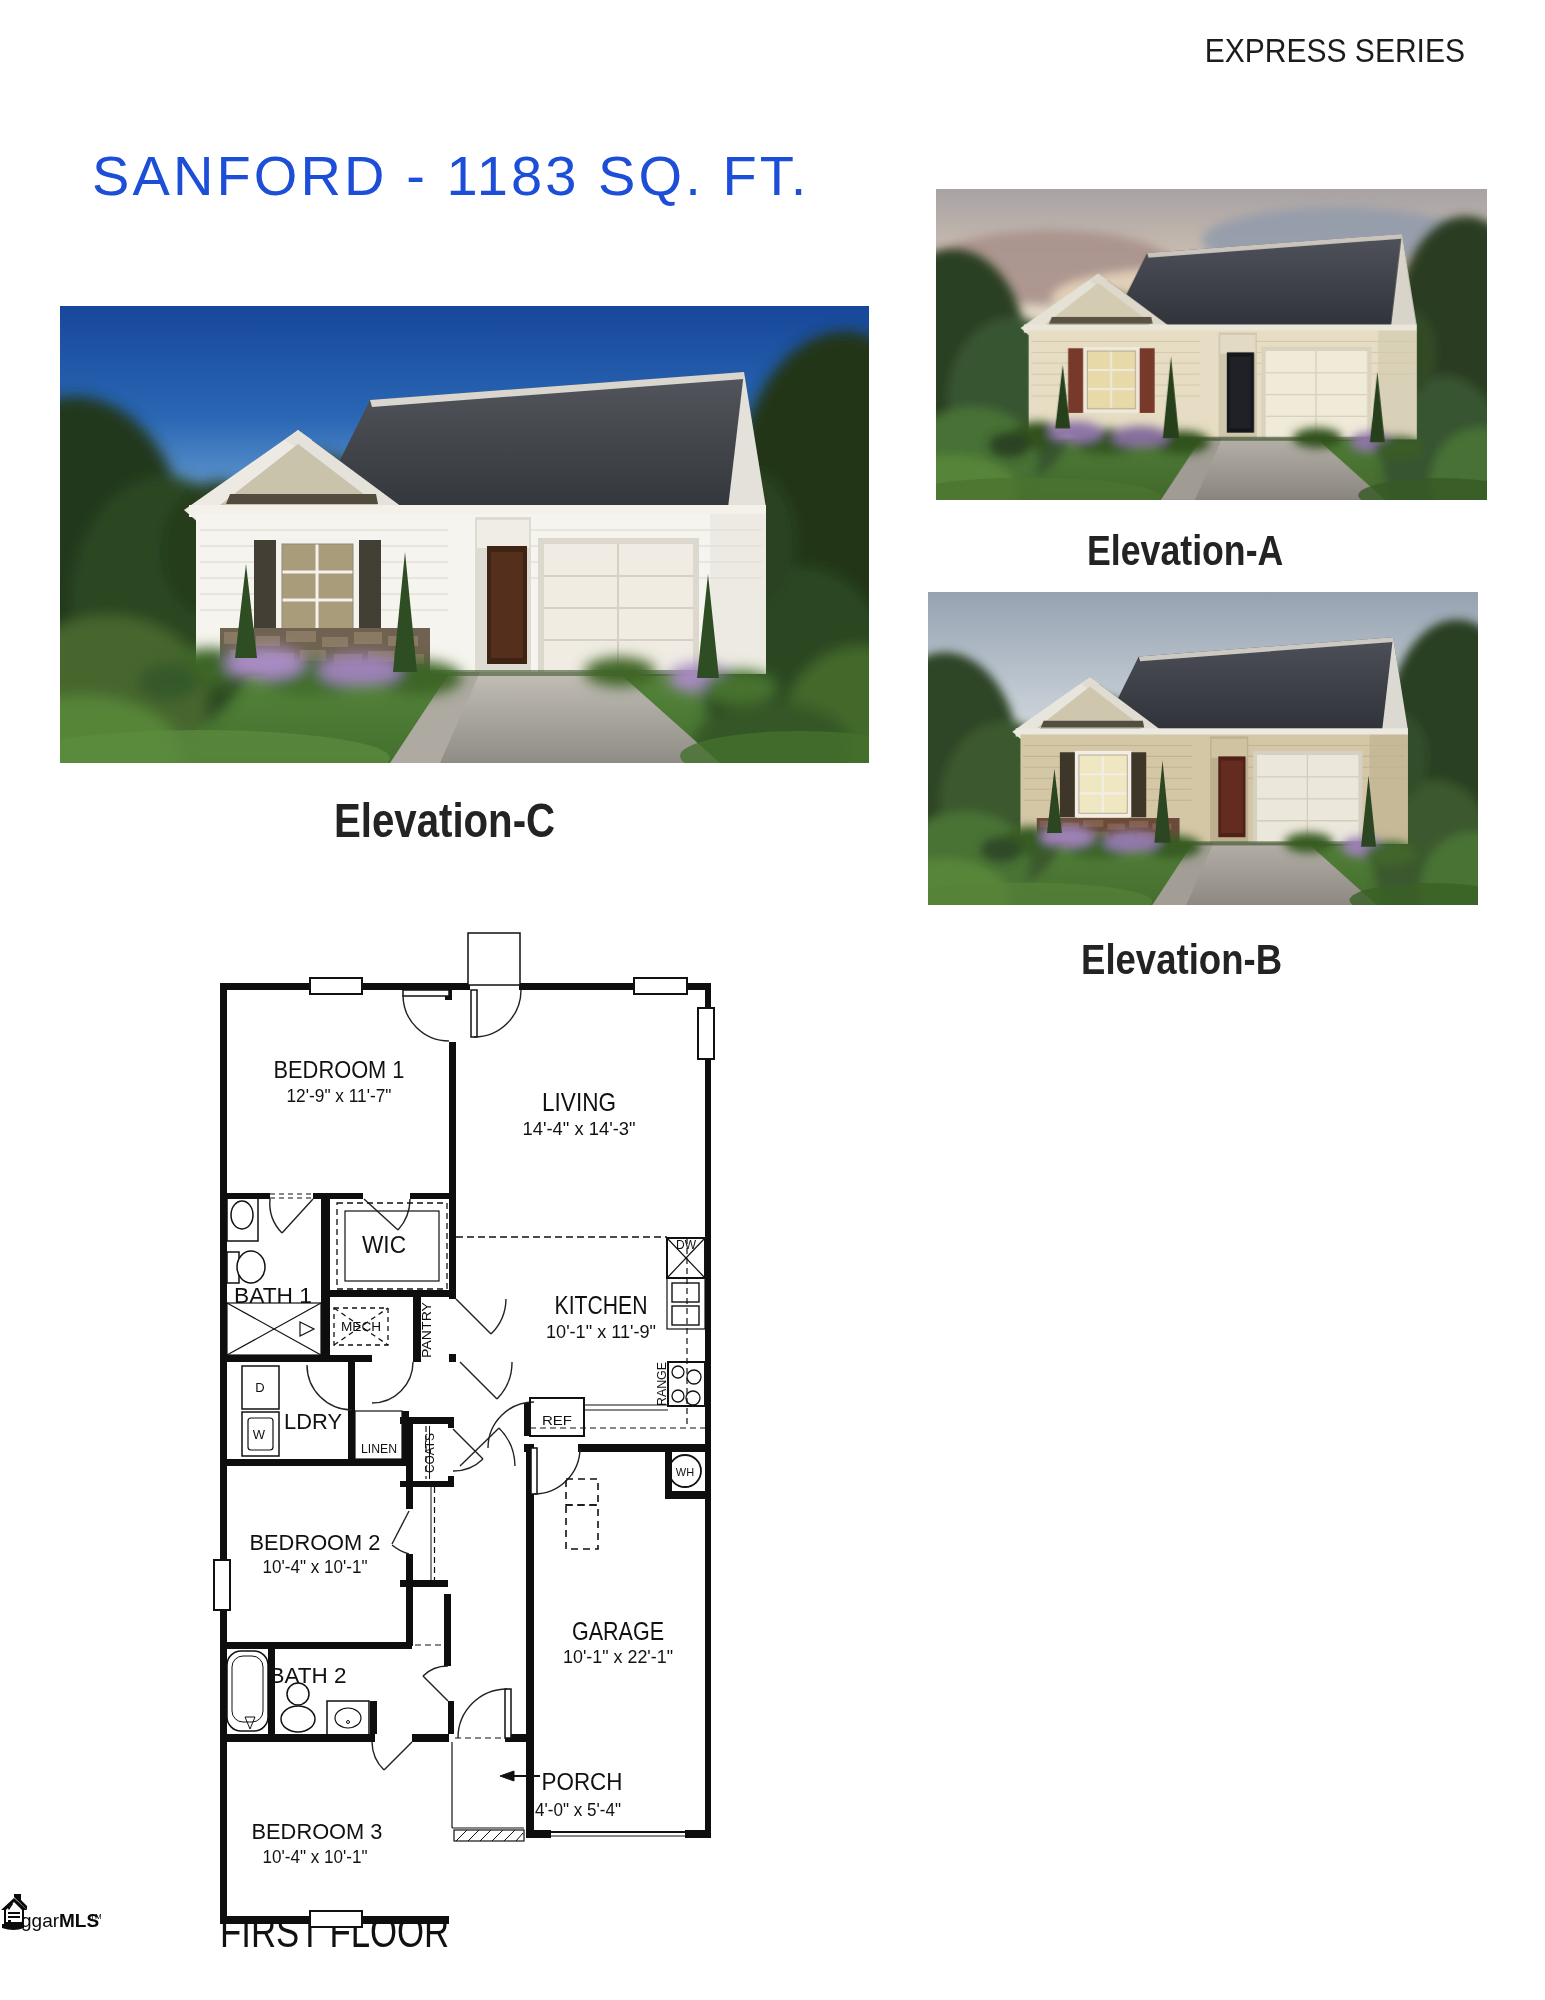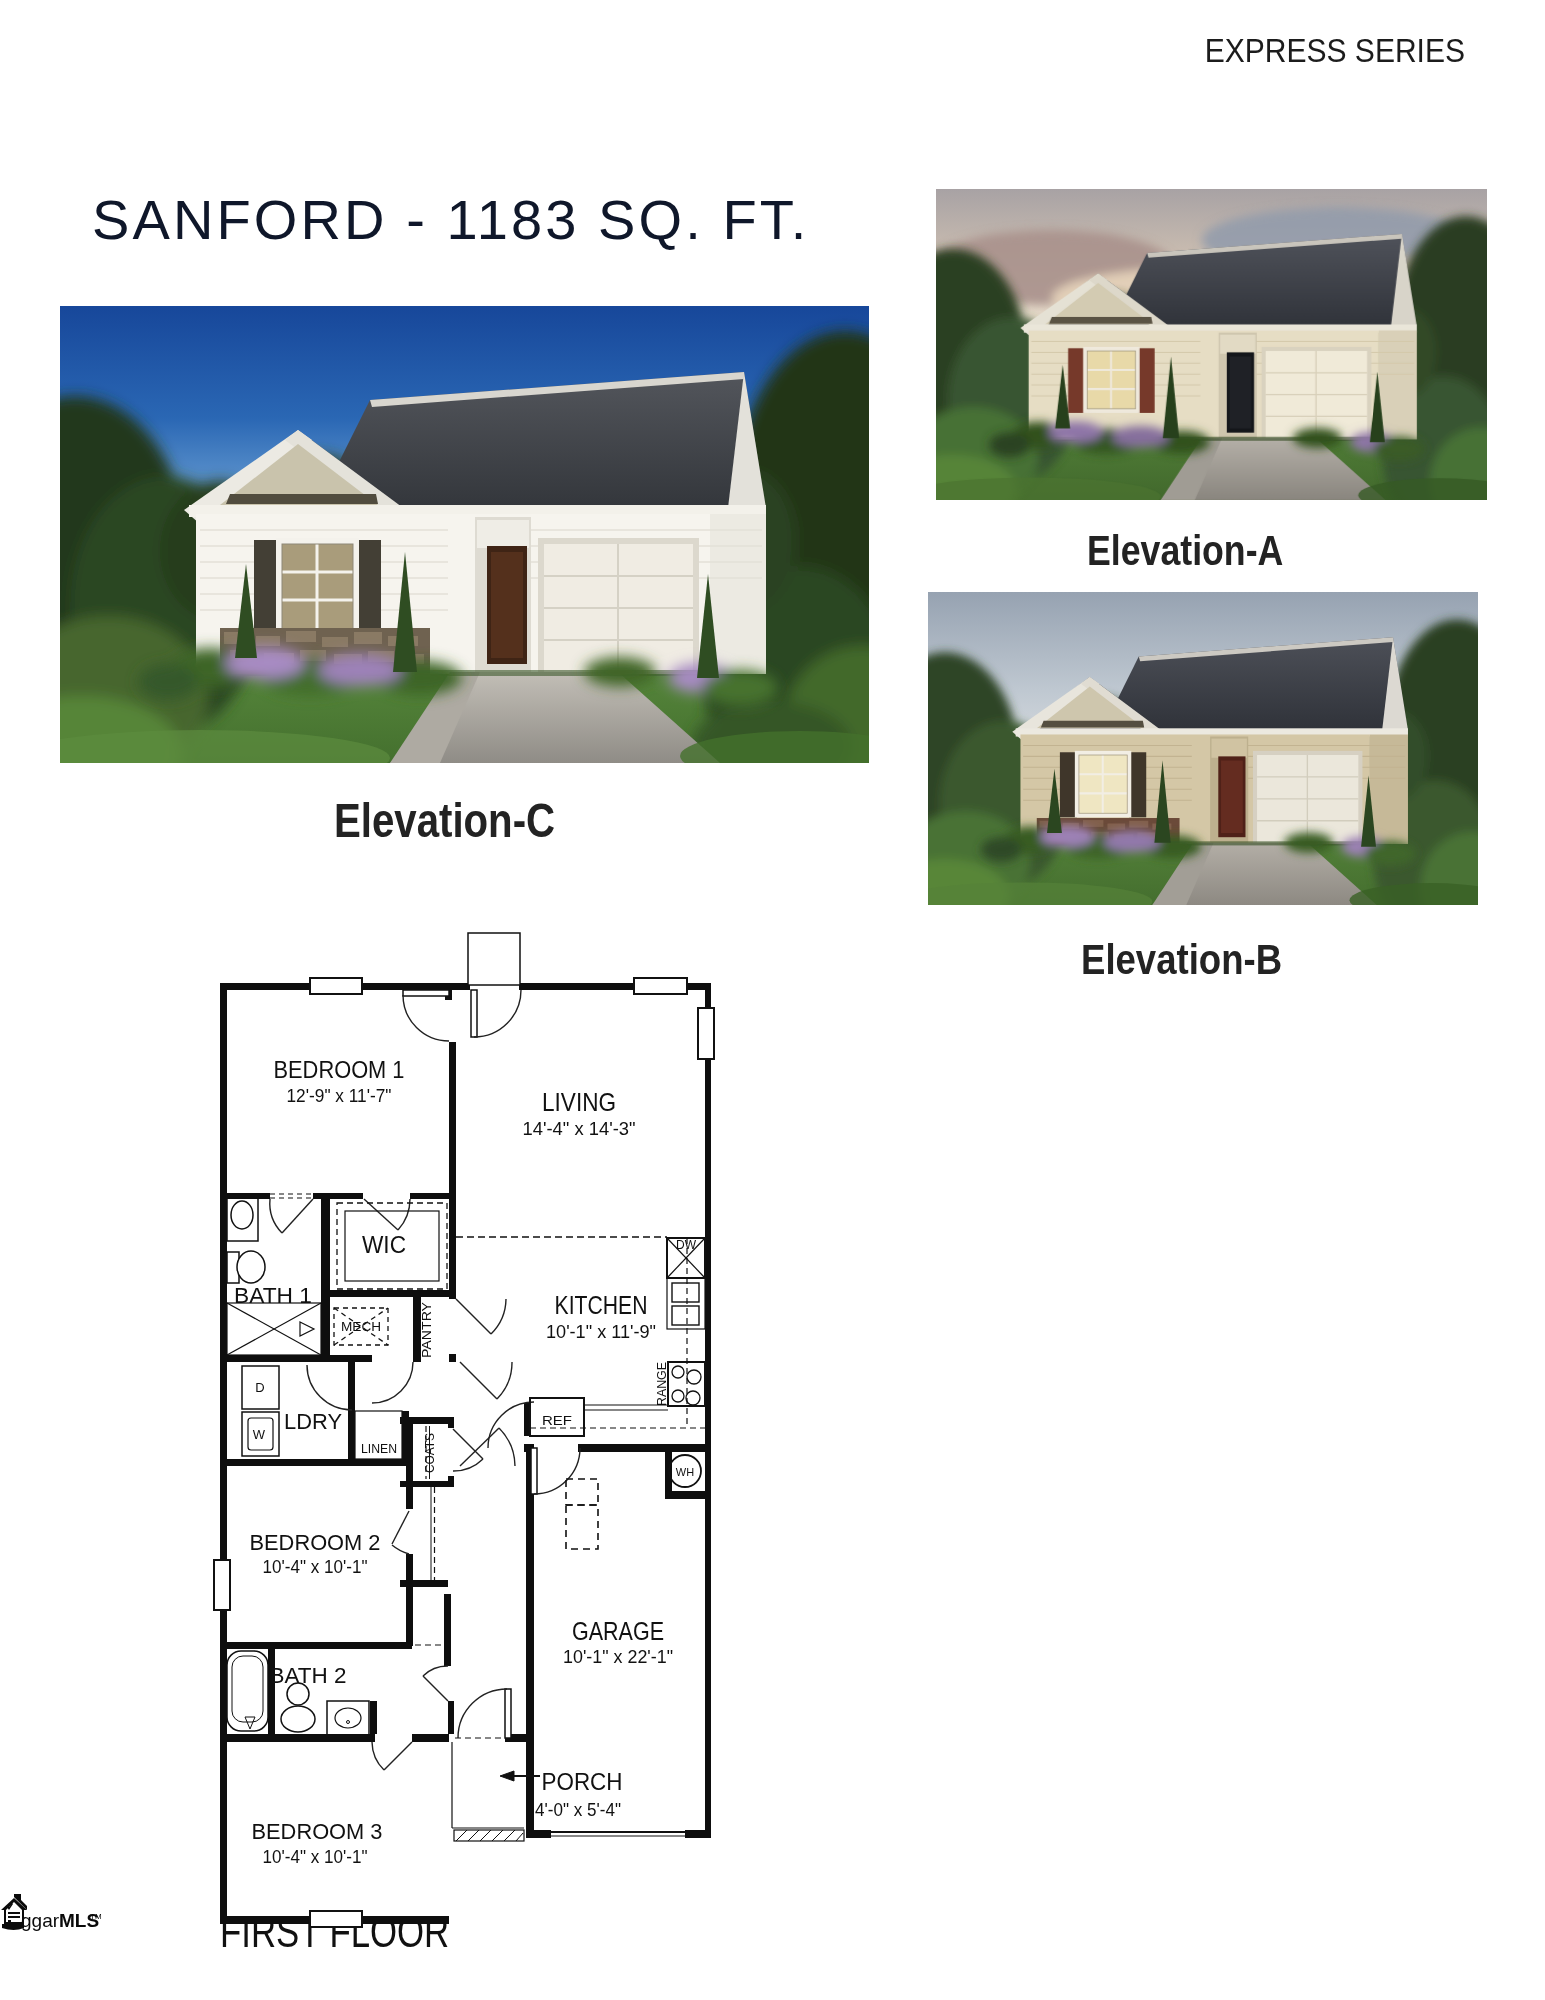--- a/index.html
+++ b/index.html
@@ -1,20 +1,20 @@
 <!DOCTYPE html>
 <html><head>
 <meta charset="utf-8">
 <style>
   html,body{margin:0;padding:0;background:#ffffff;}
   body{width:1545px;height:2000px;position:relative;overflow:hidden;
        font-family:"Liberation Sans",sans-serif;}
   .abs{position:absolute;}
   #express{left:0;top:32px;width:1465px;text-align:right;font-size:33px;color:#1c1c1c;transform:scaleX(0.91);transform-origin:100% 0;}
-  #title{left:92px;top:143px;font-size:56px;color:#0f172a;letter-spacing:3.1px;white-space:nowrap;margin-top:44px;}
+  #title{left:92px;top:143px;font-size:56px;color:#1d4ed8;letter-spacing:3.1px;white-space:nowrap;}
   .cap{font-weight:bold;color:#232323;font-size:45px;white-space:nowrap;}
   #capC{left:334px;top:792px;font-size:49px;transform:scaleX(0.82);transform-origin:0 0;}
   #capA{left:1087px;top:526px;font-size:43px;transform:scaleX(0.83);transform-origin:0 0;}
   #capB{left:1081px;top:935px;font-size:43px;transform:scaleX(0.85);transform-origin:0 0;}
   #firstfloor{left:220px;top:1907px;font-size:44px;color:#111;transform:scaleX(0.79);transform-origin:0 0;white-space:nowrap;}
 </style>
 </head>
 <body>
 <div class="abs" id="express">EXPRESS SERIES</div>
 <div class="abs" id="title">SANFORD - 1183 SQ. FT.</div>

